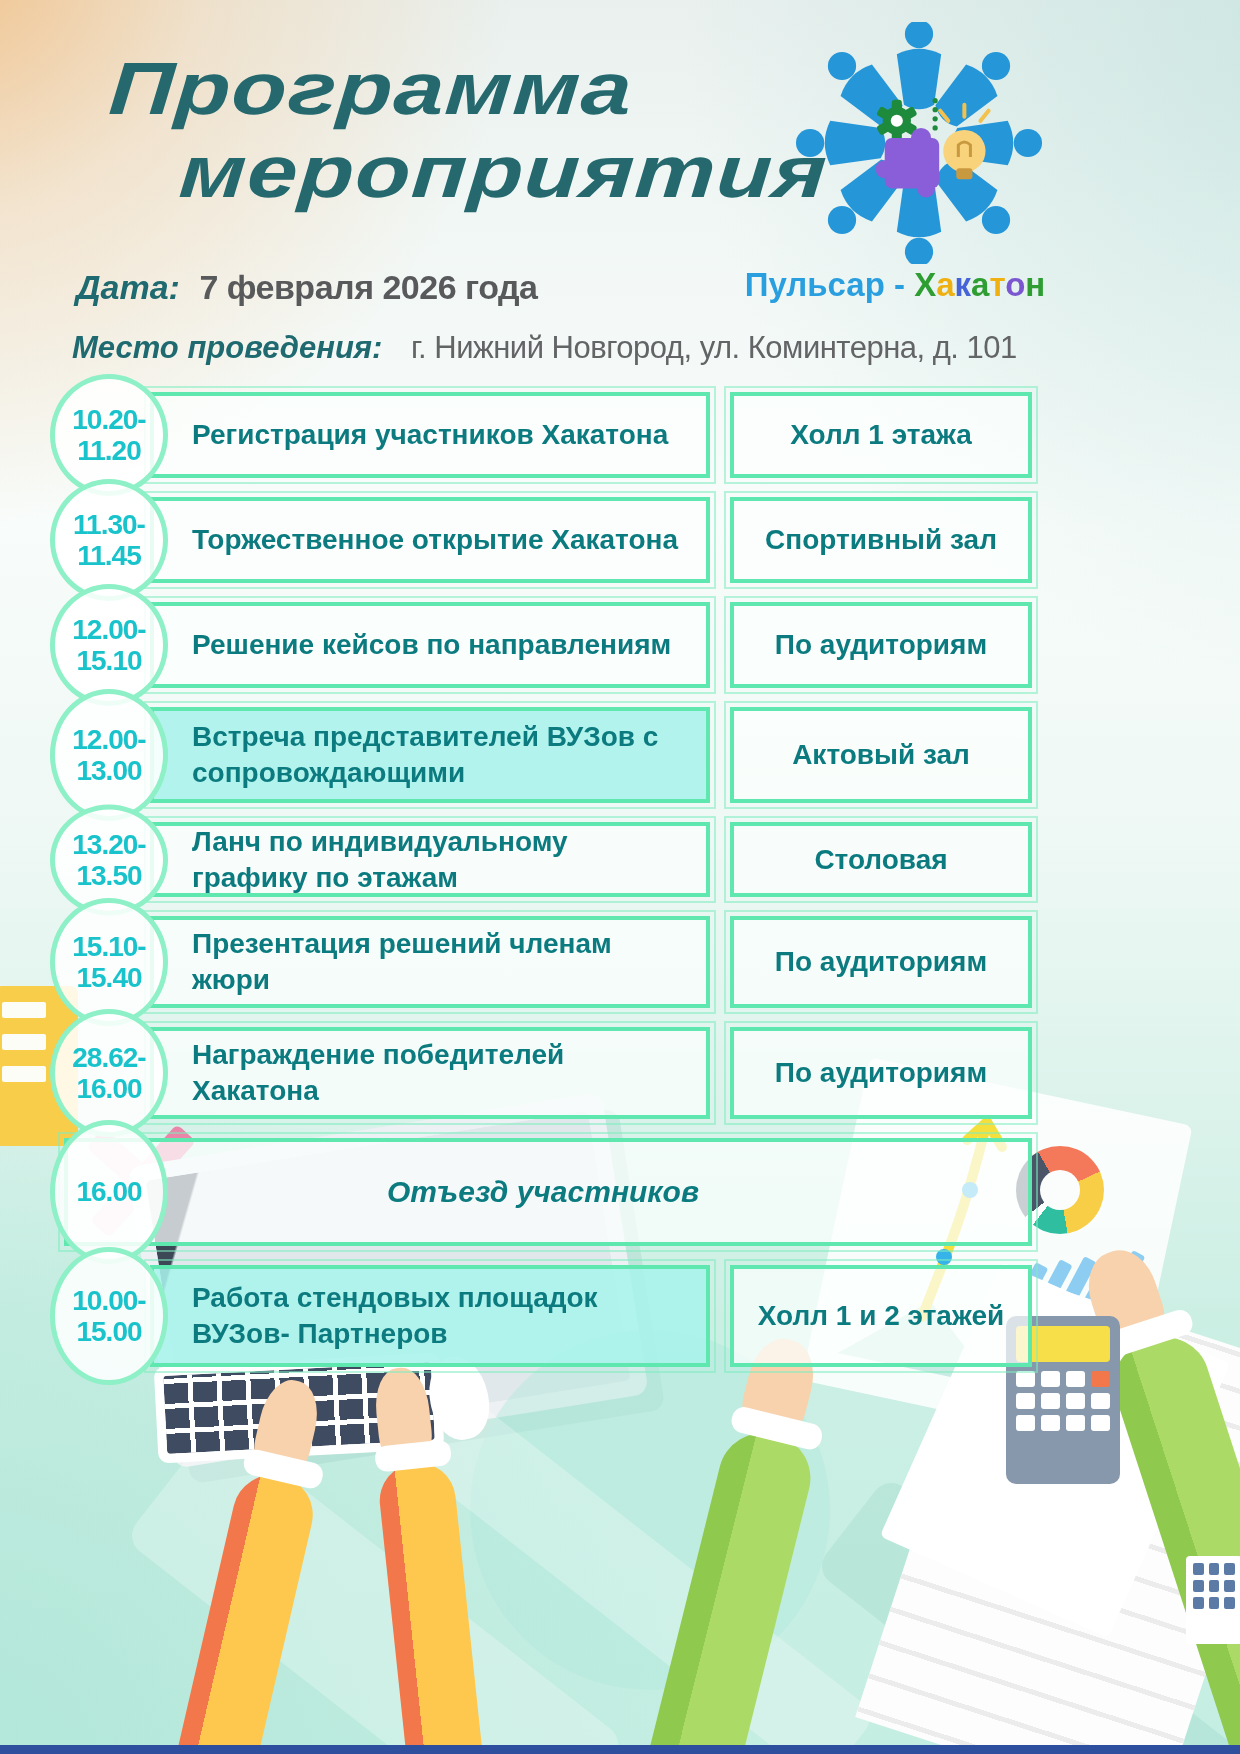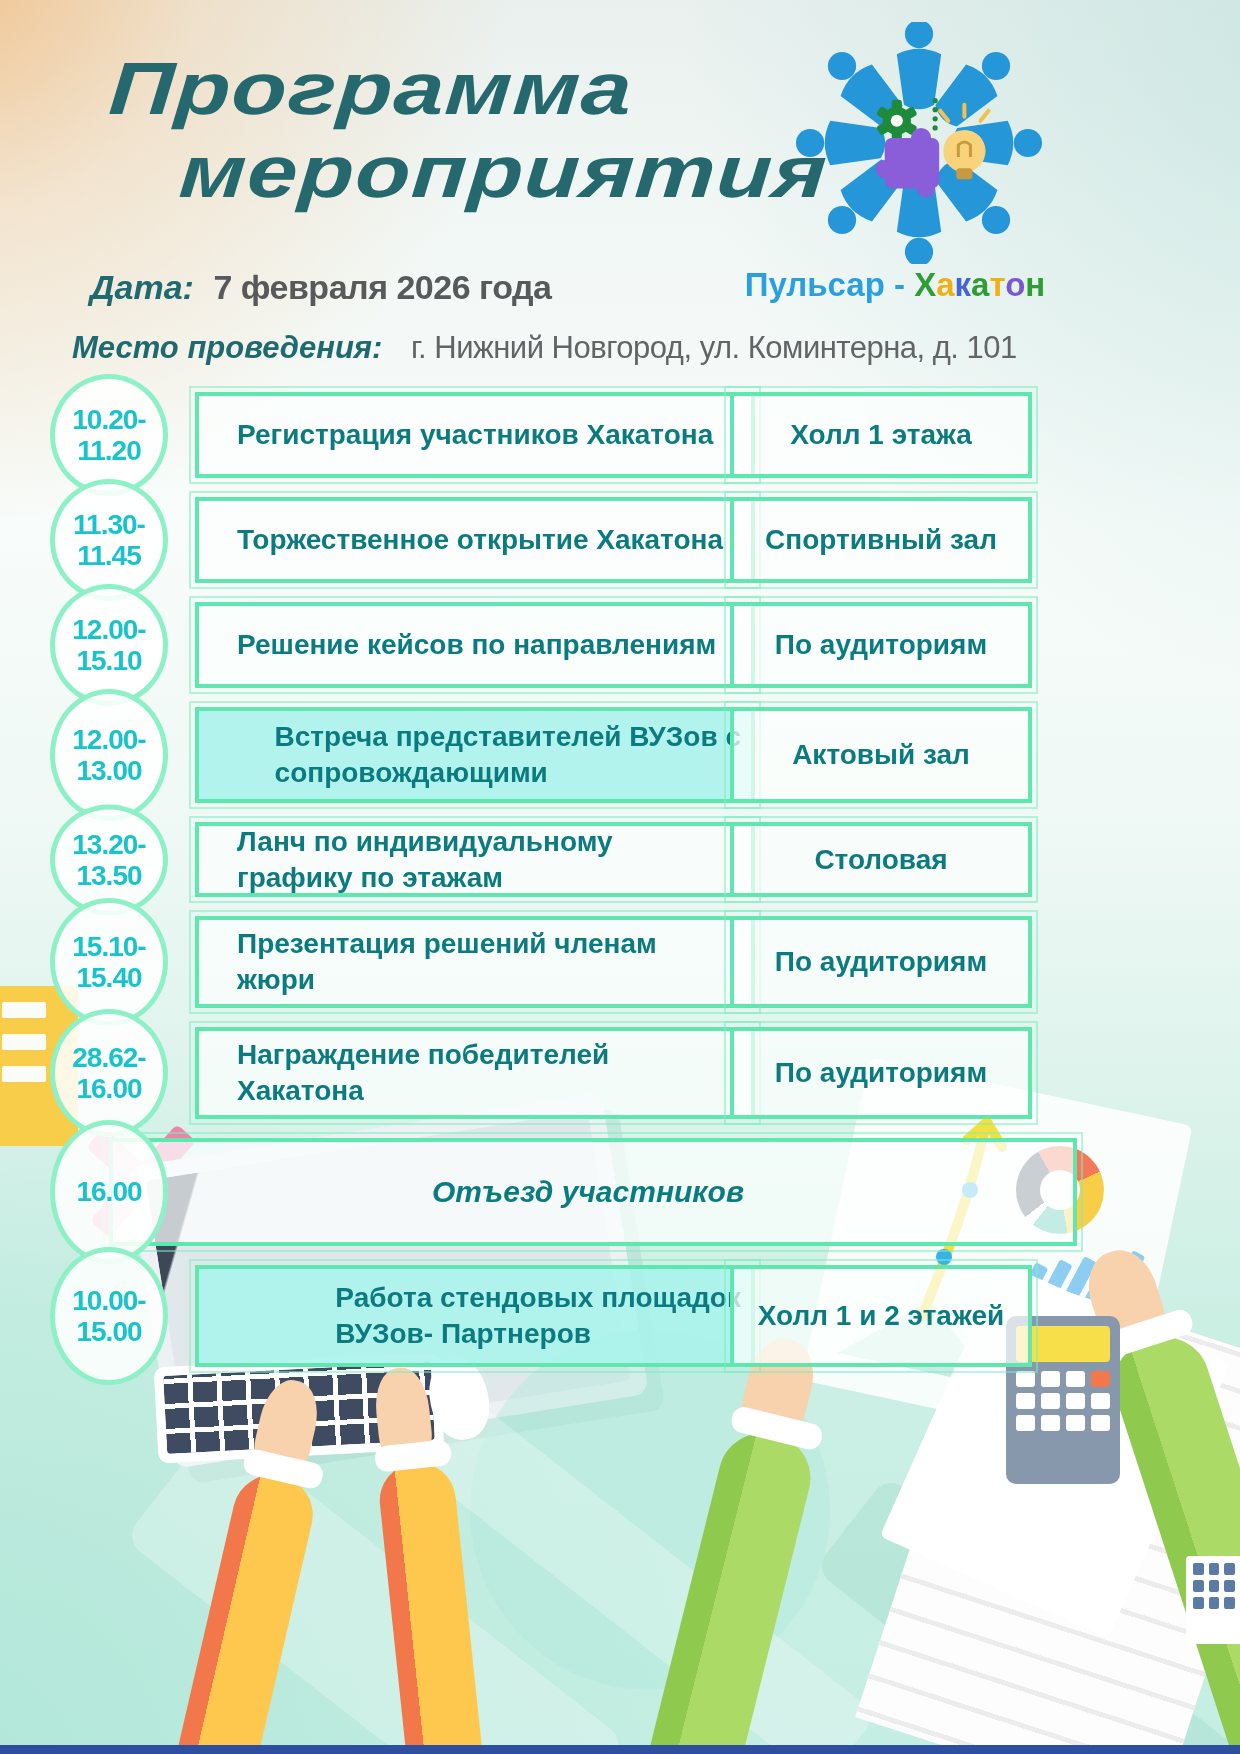--- a/index.html
+++ b/index.html
@@ -14,44 +14,44 @@
   }
   
   .title{position:absolute;left:112px;top:48px;color:#25696e;font-style:italic;font-weight:bold;
          font-size:74px;line-height:1.12;transform:scaleX(1.22) skewX(-3deg);transform-origin:left top;letter-spacing:1px;}
   .title .t2{margin-left:62px;}
   .logo{position:absolute;left:788px;top:22px;width:262px;height:242px;}
   .brand{position:absolute;left:725px;top:266px;width:340px;text-align:center;
          font-size:33px;font-weight:bold;color:#2a9fe0;letter-spacing:0;}
   .info{position:absolute;white-space:nowrap;}
   .info .lbl{color:#1f6a70;font-style:italic;font-weight:bold;}
-  .date{left:90px;top:268px;font-size:34px;}
+  .date{left:76px;top:268px;font-size:34px;}
   .date .val{color:#58595b;font-weight:bold;margin-left:10px;letter-spacing:-.5px;}
   .venue{left:72px;top:330px;font-size:31px;}
   .venue .val{color:#636466;font-weight:normal;margin-left:20px;letter-spacing:-.5px;}
   
   .schedule{position:absolute;left:48px;top:392px;width:990px;z-index:2;}
   .row{position:relative;margin-bottom:19px;height:86px;}
   .row:nth-child(4){height:96px;}
   .row:nth-child(5){height:75px;}
   .row:nth-child(6),.row:nth-child(7){height:92px;}
   .row:nth-child(8){height:108px;}
   .row:nth-child(9){height:102px;}
   .time-circle{position:absolute;left:2px;top:50%;transform:translateY(-50%);
     width:118px;height:calc(100% + 36px);box-sizing:border-box;
     background:rgba(255,255,255,.86);border:5px solid #8df0c6;border-radius:50%;
     display:flex;flex-direction:column;align-items:center;justify-content:center;
     z-index:3;color:#19c3cb;font-weight:bold;font-size:28px;line-height:1.12;letter-spacing:-1px;}
   .box{position:absolute;top:0;bottom:0;box-sizing:border-box;
     border:4px solid #5ee7ae;outline:2px solid rgba(125,236,192,.55);outline-offset:4px;
     background:rgba(252,255,254,.72);display:flex;align-items:center;z-index:2;}
-  .event-box{left:102px;width:560px;padding-left:38px;padding-right:10px;margin-left:45px;}
+  .event-box{left:102px;width:560px;padding-left:38px;padding-right:10px;}
   .loc-box{left:682px;width:302px;justify-content:center;text-align:center;padding:0 8px;}
   .row.full .event-box{left:16px;width:968px;justify-content:center;padding-left:0;}
-  .hl-bg{background:rgba(168,243,236,.88);justify-content:flex-end;}
+  .hl-bg{background:rgba(168,243,236,.88);}
   .event-text{color:#0c7b80;font-weight:bold;font-size:28px;line-height:1.28;white-space:pre-line;}
   .row.full .event-text{font-size:30px;font-style:italic;}
   
   .deco{position:absolute;z-index:0;}
   .z1{z-index:1;}
   .bottom-strip{position:absolute;left:0;bottom:0;width:100%;height:9px;background:#2d4f9e;z-index:5;}
   .folder{left:-6px;top:986px;width:84px;height:160px;background:#f8cd4a;border-radius:8px;}
   .folder span{display:block;width:44px;height:16px;background:#fdfdf8;margin:16px 0 0 8px;border-radius:2px;}
   .pinkx1,.pinkx2{left:78px;top:1168px;width:130px;height:26px;background:rgba(240,98,146,.75);border-radius:6px;}
   .pinkx1{transform:rotate(42deg);}

